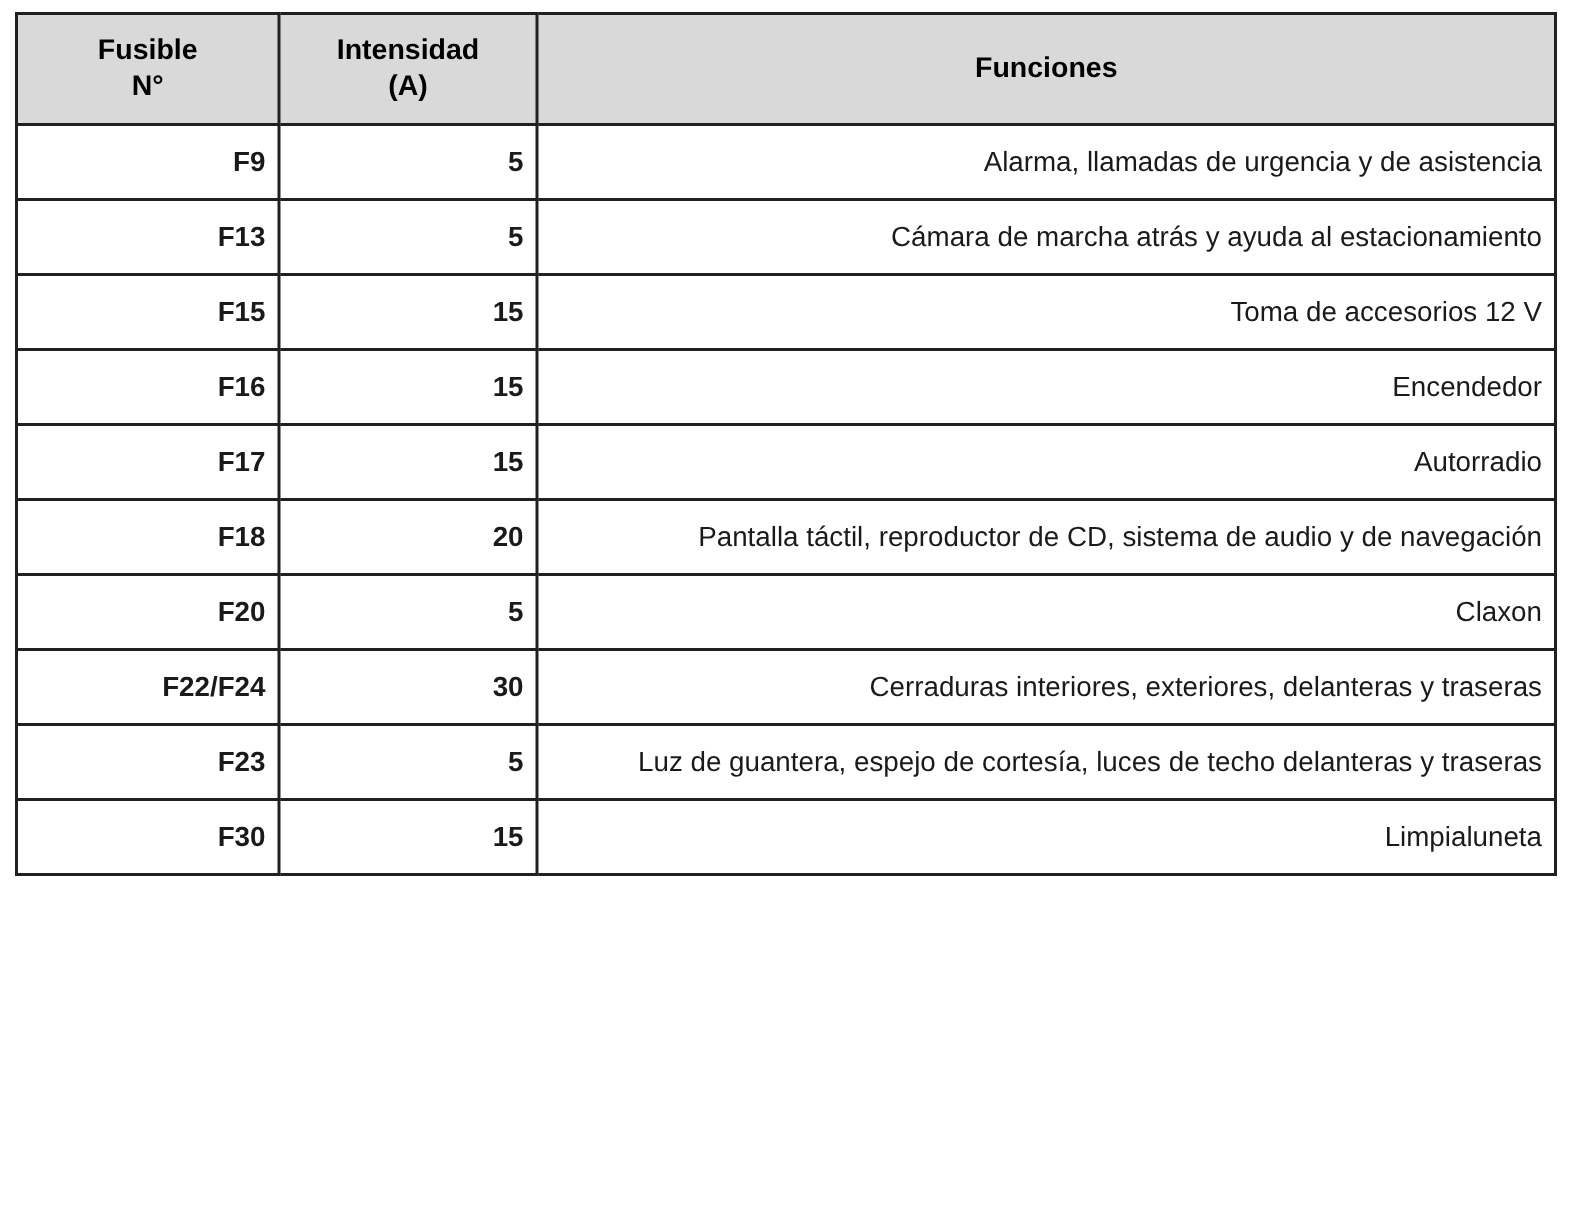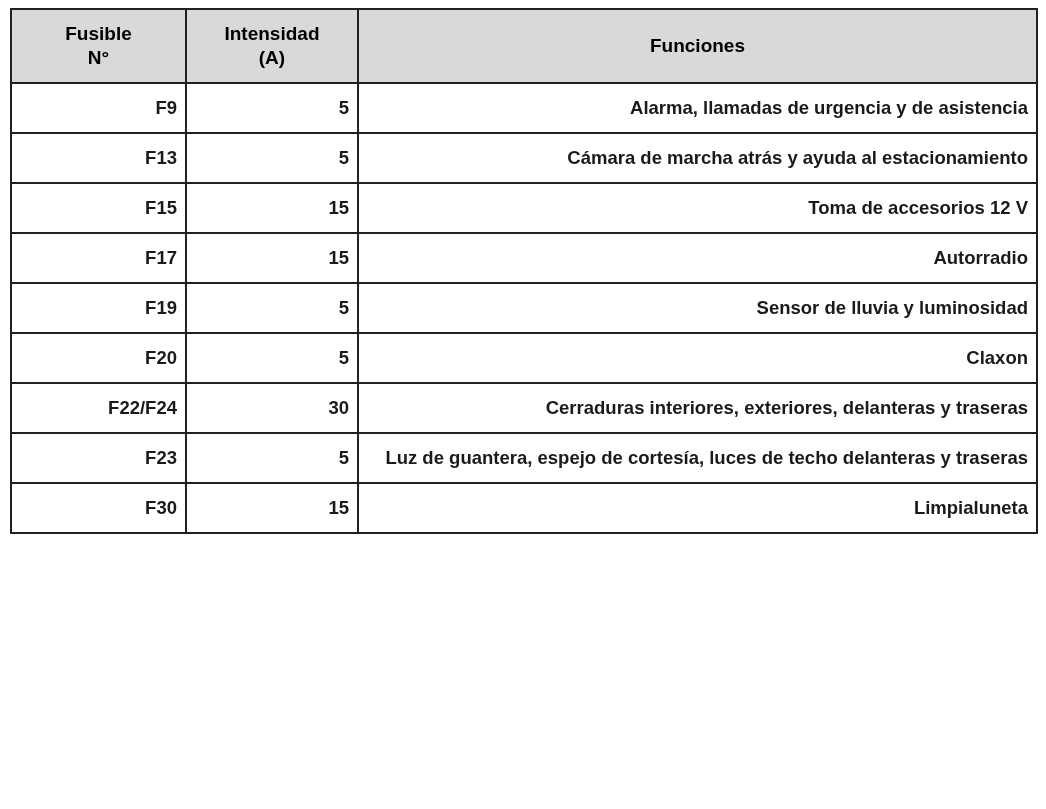--- a/index.html
+++ b/index.html
@@ -53,21 +53,21 @@
     text-align: center;
     font-weight: bold;
   }
   td.cell-amp {
     text-align: center;
     font-weight: bold;
   }
   td.cell-fn {
     text-align: left;
     padding-left: 13px;
-    font-weight: bold;
+    font-weight: normal;
   }
   .hdr-line { display: block; }
 </style>
 </head>
 <body>
 
 <div class="table-wrap">
   <table class="fuse-table">
     <colgroup>
       <col class="c-fuse">
@@ -97,28 +97,33 @@
         <td class="cell-fuse">F13</td>
         <td class="cell-amp">5</td>
         <td class="cell-fn">Cámara de marcha atrás y ayuda al estacionamiento</td>
       </tr>
       <tr>
         <td class="cell-fuse">F15</td>
         <td class="cell-amp">15</td>
         <td class="cell-fn">Toma de accesorios 12 V</td>
       </tr>
       <tr>
+        <td class="cell-fuse">F16</td>
+        <td class="cell-amp">15</td>
+        <td class="cell-fn">Encendedor</td>
+      </tr>
+      <tr>
         <td class="cell-fuse">F17</td>
         <td class="cell-amp">15</td>
         <td class="cell-fn">Autorradio</td>
       </tr>
       <tr>
-        <td class="cell-fuse">F19</td>
-        <td class="cell-amp">5</td>
-        <td class="cell-fn">Sensor de lluvia y luminosidad</td>
+        <td class="cell-fuse">F18</td>
+        <td class="cell-amp">20</td>
+        <td class="cell-fn">Pantalla táctil, reproductor de CD, sistema de audio y de navegación</td>
       </tr>
       <tr>
         <td class="cell-fuse">F20</td>
         <td class="cell-amp">5</td>
         <td class="cell-fn">Claxon</td>
       </tr>
       <tr>
         <td class="cell-fuse">F22/F24</td>
         <td class="cell-amp">30</td>
         <td class="cell-fn">Cerraduras interiores, exteriores, delanteras y traseras</td>

